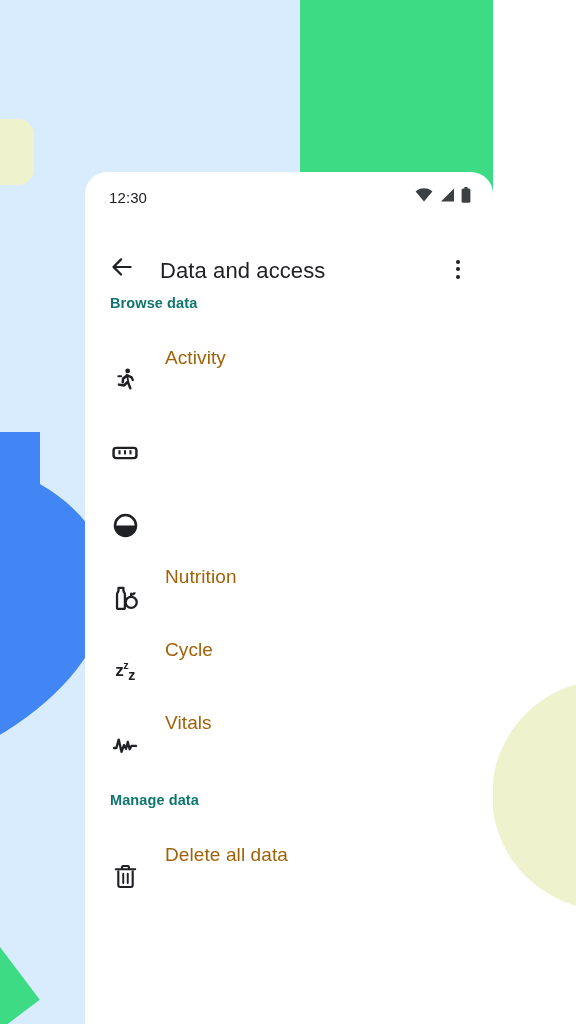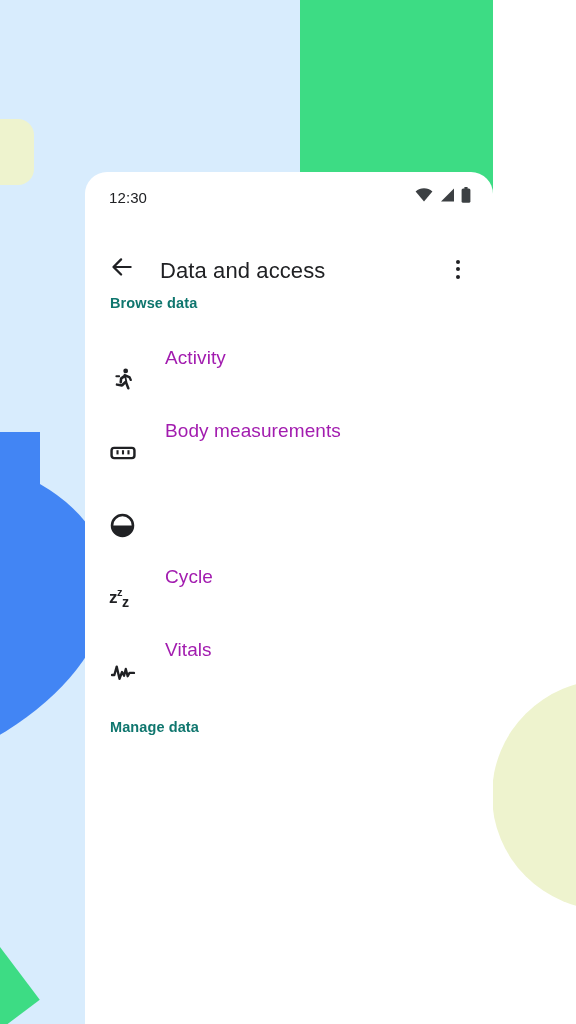--- a/index.html
+++ b/index.html
@@ -229,27 +229,27 @@
     align-items: center;
     height: 73px;
     padding-left: 24px;
     cursor: pointer;
   }
   .li-icon {
     width: 32px;
     height: 32px;
     display: flex;
     align-items: center;
-    justify-content: flex-start;
+    justify-content: center;
     flex: none;
     margin-top: 44px;
   }
   .li-label {
     font-size: 19px;
-    color: #a21caf;
+    color: #a16207;
     margin-left: 24px;
     letter-spacing: 0.1px;
   }
   .sleep-glyph {
     font-size: 17px;
     font-weight: bold;
     color: #202124;
     letter-spacing: -0.5px;
     line-height: 1;
     white-space: nowrap;
@@ -331,32 +331,42 @@
 
         <div class="list-item">
           <span class="li-icon">
             <svg width="28" height="28" viewBox="0 0 24 24">
               <rect x="2.2" y="7.6" width="19.6" height="8.8" rx="2.2" fill="none" stroke="#202124" stroke-width="2.1"></rect>
               <rect x="6.4" y="9.6" width="1.8" height="3.6" fill="#202124"></rect>
               <rect x="11.1" y="9.6" width="1.8" height="3.6" fill="#202124"></rect>
               <rect x="15.8" y="9.6" width="1.8" height="3.6" fill="#202124"></rect>
             </svg>
           </span>
-          <span class="li-label">Body measurements</span>
         </div>
 
         <div class="list-item">
           <span class="li-icon">
             <svg width="27" height="27" viewBox="0 0 24 24">
               <circle cx="12" cy="12" r="9.3" fill="none" stroke="#202124" stroke-width="2.3"></circle>
               <path d="M3.3 12 A8.7 8.7 0 0 0 20.7 12 Z" fill="#202124"></path>
             </svg>
           </span>
         </div>
 
+        <div class="list-item">
+          <span class="li-icon">
+            <svg width="29" height="29" viewBox="0 0 24 24">
+              <path d="M5.0 8.4 C5.0 7.2 6.2 6.6 6.2 5.4 L6.2 3.2 L10.3 3.2 L10.3 5.4 C10.3 6.6 11.5 7.2 11.5 8.4 L11.5 19.4 C11.5 20.1 11.0 20.6 10.3 20.6 L6.2 20.6 C5.5 20.6 5.0 20.1 5.0 19.4 Z" fill="none" stroke="#202124" stroke-width="1.9" stroke-linejoin="round"></path>
+              <circle cx="16.7" cy="15.2" r="4.6" fill="none" stroke="#202124" stroke-width="1.9"></circle>
+              <path d="M16.7 10.5 L16.7 8.0" stroke="#202124" stroke-width="1.9" stroke-linecap="round"></path>
+              <path d="M16.9 8.4 C17.8 7.1 19.2 6.7 20.4 7.0 C20.3 8.4 19.3 9.4 17.9 9.5 Z" fill="#202124"></path>
+            </svg>
+          </span>
+          <span class="li-label">Nutrition</span>
+        </div>
 
         <div class="list-item">
           <span class="li-icon">
             <span class="sleep-glyph">z<sup>z</sup><sub>z</sub></span>
           </span>
           <span class="li-label">Cycle</span>
         </div>
 
         <div class="list-item">
           <span class="li-icon">
@@ -364,16 +374,29 @@
               <path d="M2.6 14.6 L4.6 14.6 L6.6 7.4 L9.0 17.8 L11.2 12.0 L12.9 15.2 L14.4 9.4 L16.0 15.6 L17.5 12.8 L21.4 12.8" fill="none" stroke="#202124" stroke-width="2.0" stroke-linecap="round" stroke-linejoin="round"></path>
             </svg>
           </span>
           <span class="li-label">Vitals</span>
         </div>
 
       </div>
 
       <div class="section-header sh-manage">Manage data</div>
 
+      <div class="list">
+        <div class="list-item">
+          <span class="li-icon">
+            <svg width="27" height="27" viewBox="0 0 24 24">
+              <path d="M3.4 5.6 L20.6 5.6" stroke="#202124" stroke-width="1.9" stroke-linecap="round"></path>
+              <path d="M9.0 5.4 L9.0 3.6 A0.9 0.9 0 0 1 9.9 2.7 L14.1 2.7 A0.9 0.9 0 0 1 15.0 3.6 L15.0 5.4" fill="none" stroke="#202124" stroke-width="1.9"></path>
+              <path d="M5.6 6.6 L5.6 19.6 A1.7 1.7 0 0 0 7.3 21.3 L16.7 21.3 A1.7 1.7 0 0 0 18.4 19.6 L18.4 6.6" fill="none" stroke="#202124" stroke-width="1.9" stroke-linejoin="round"></path>
+              <path d="M10.0 9.6 L10.0 17.8 M14.0 9.6 L14.0 17.8" stroke="#202124" stroke-width="1.7" stroke-linecap="round"></path>
+            </svg>
+          </span>
+          <span class="li-label">Delete all data</span>
+        </div>
+      </div>
 
     </div>
   </div>
 </div>
 
 </body></html>

